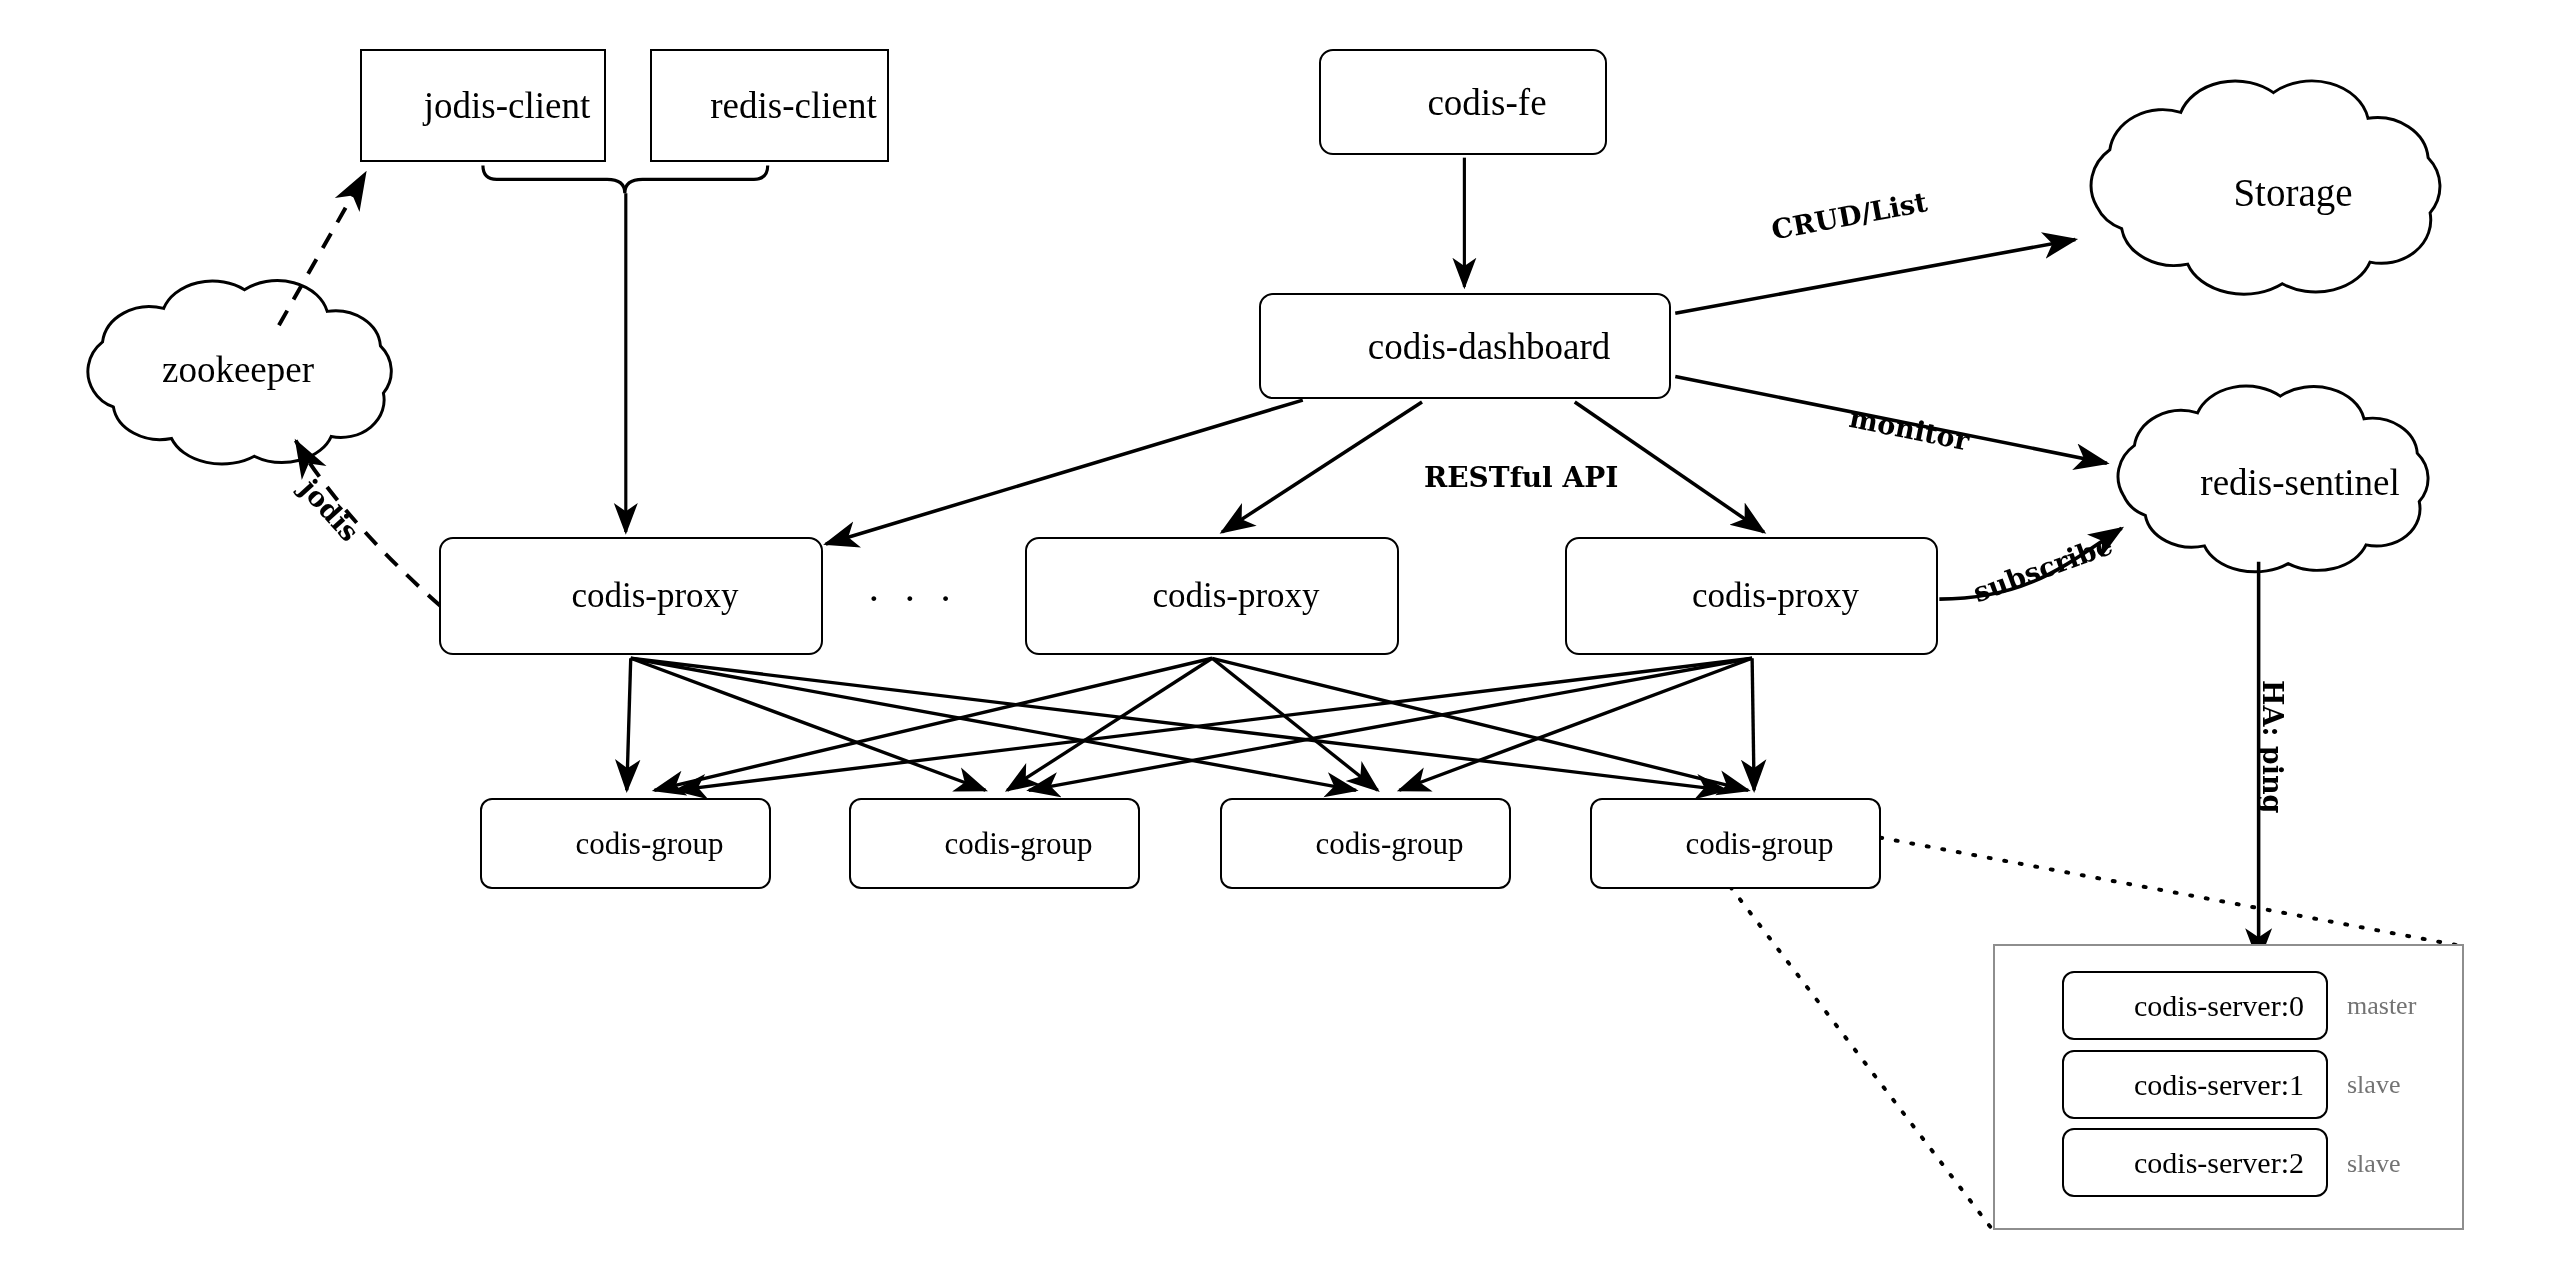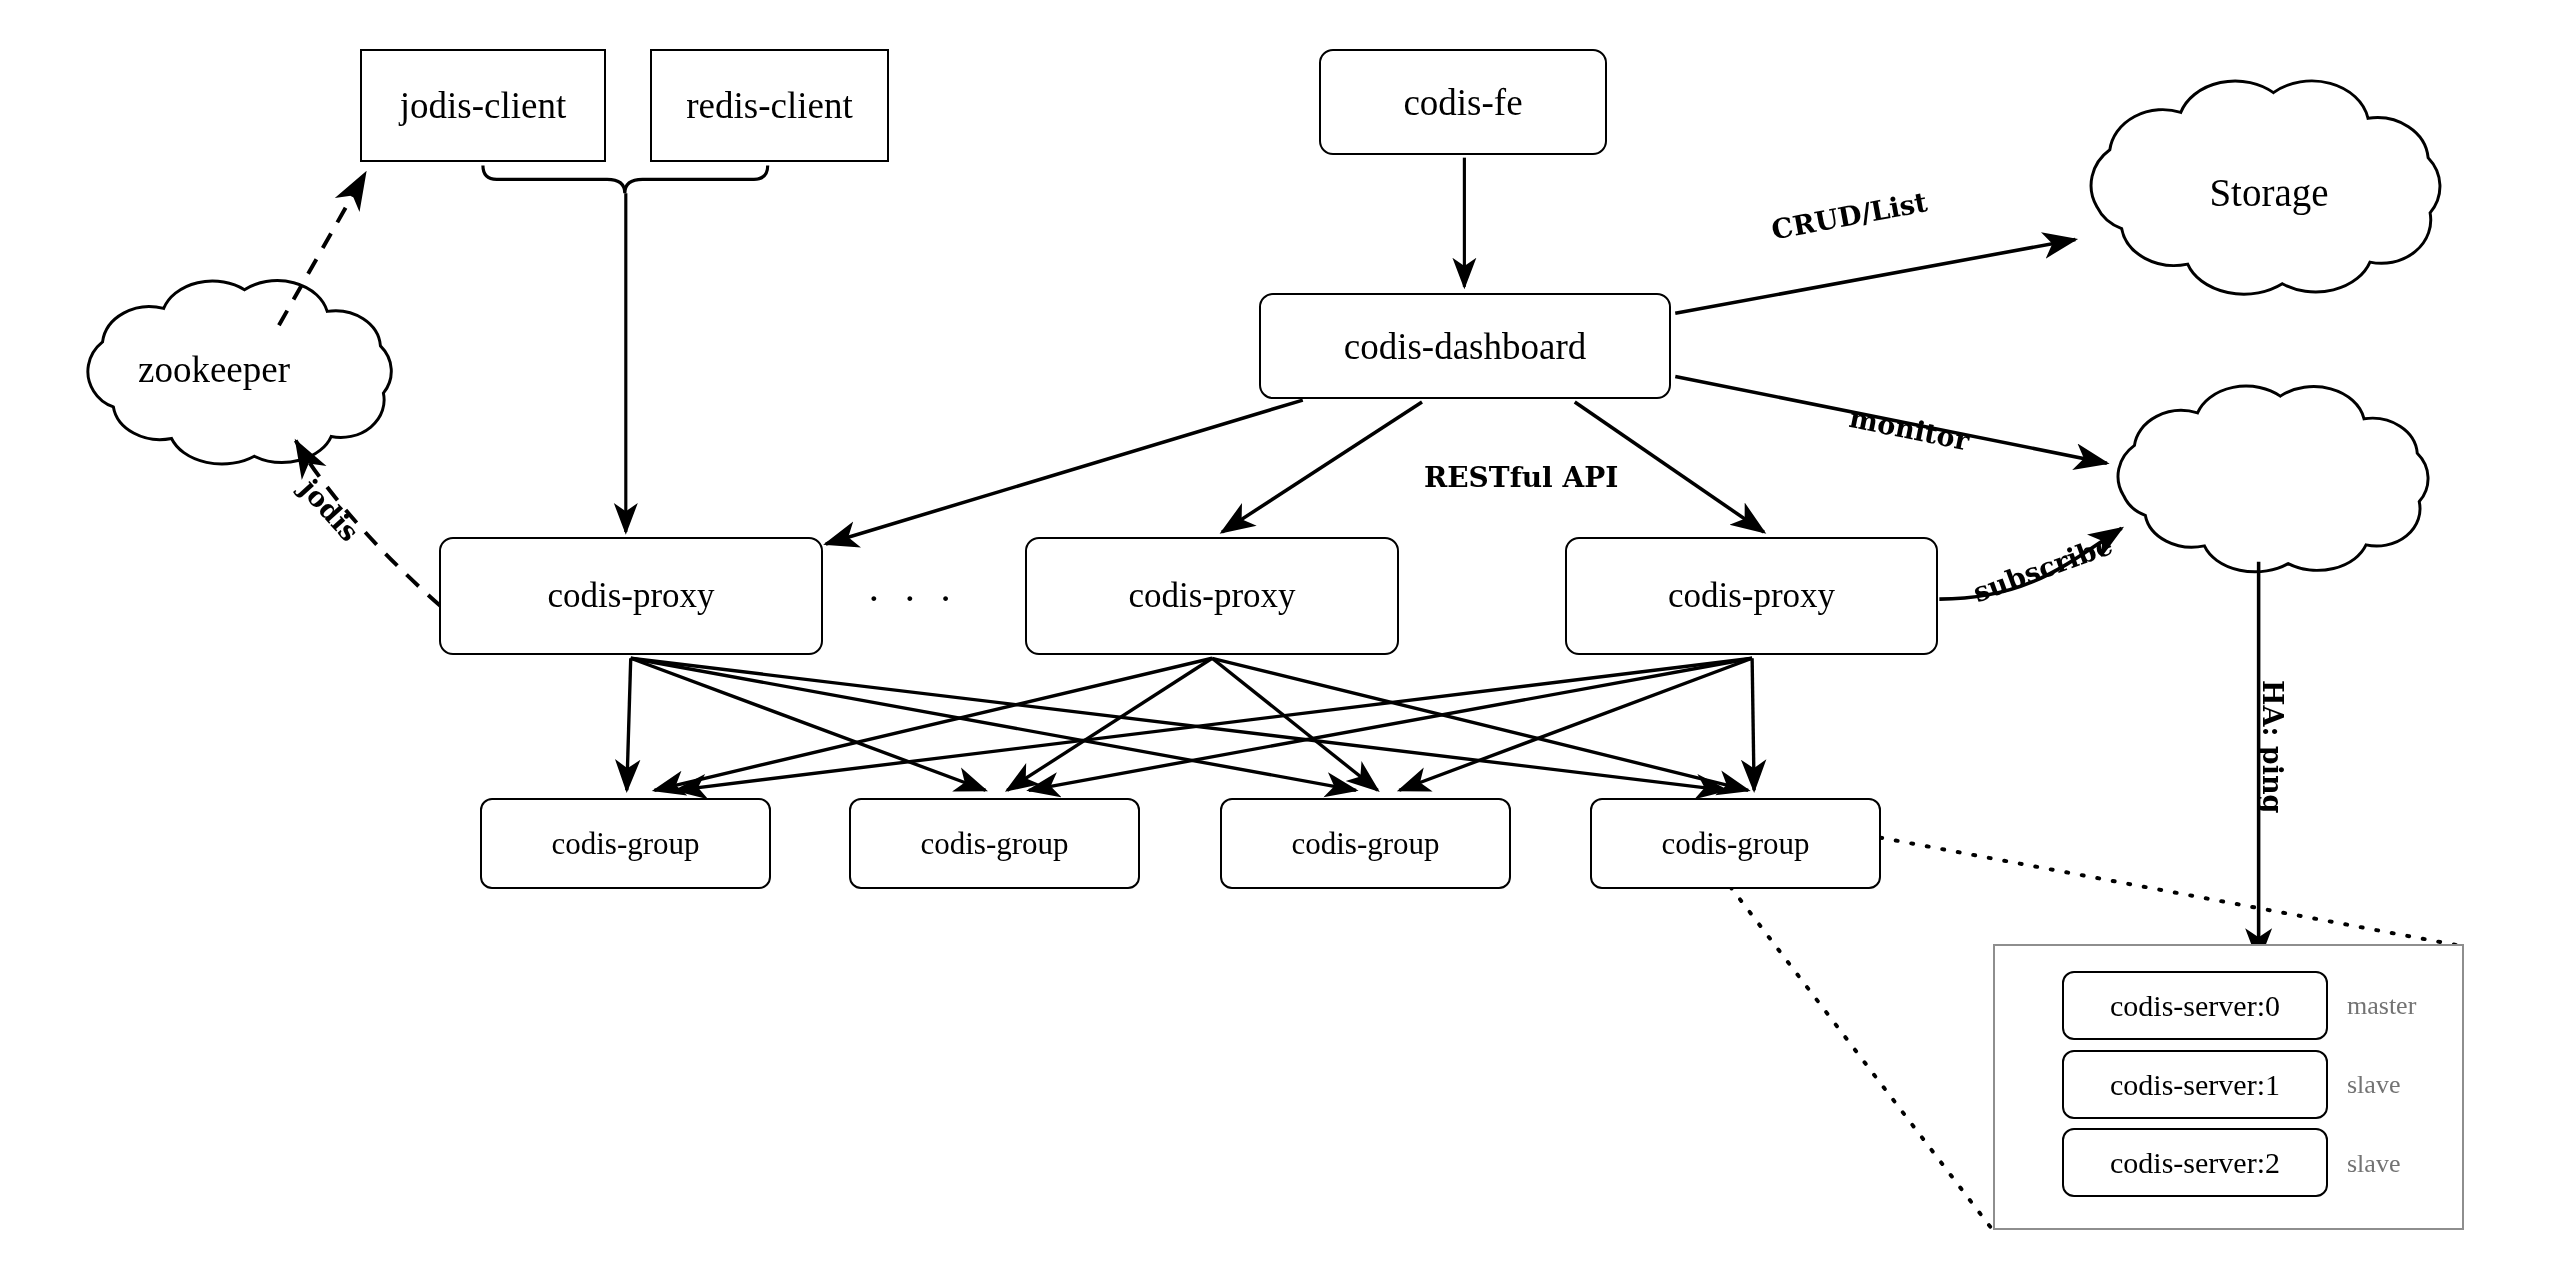--- a/index.html
+++ b/index.html
@@ -28,20 +28,21 @@
 
   .node-label {
     position: absolute;
     display: flex;
     align-items: center;
     justify-content: center;
     text-align: center;
     color: #000000;
     white-space: nowrap;
     pointer-events: none;
+    padding-left: 24px;
   }
 
   .box-sq {
     position: absolute;
     border: 2px solid #000;
     background: #fff;
     box-sizing: border-box;
   }
   .box-rd {
     position: absolute;
@@ -203,20 +204,21 @@
   <div class="node-label" style="left:650px; top:49px; width:239px; height:113px; font-size:37px;">redis-client</div>
 
   <div class="box-rd" style="left:1319px; top:49px; width:288px; height:106px;"></div>
   <div class="node-label" style="left:1319px; top:49px; width:288px; height:106px; font-size:37px;">codis-fe</div>
 
   <div class="box-rd" style="left:1259px; top:293px; width:412px; height:106px;"></div>
   <div class="node-label" style="left:2058px; top:163px; width:422px; height:59px; font-size:39px;">Storage</div>
 
   <div class="node-label" style="left:1259px; top:293px; width:412px; height:106px; font-size:37px;">codis-dashboard</div>
 
+  <div class="node-label" style="left:2089px; top:453px; width:374px; height:59px; font-size:37px;">redis-sentinel</div>
 
   <div class="box-rd" style="left:439px; top:537px; width:384px; height:118px;"></div>
   <div class="node-label" style="left:439px; top:537px; width:384px; height:118px; font-size:35px;">codis-proxy</div>
 
   <div class="dots" style="left:867px; top:574px; font-size:41px;">· · ·</div>
 
   <div class="box-rd" style="left:1025px; top:537px; width:374px; height:118px;"></div>
   <div class="node-label" style="left:1025px; top:537px; width:374px; height:118px; font-size:35px;">codis-proxy</div>
 
   <div class="box-rd" style="left:1565px; top:537px; width:373px; height:118px;"></div>

